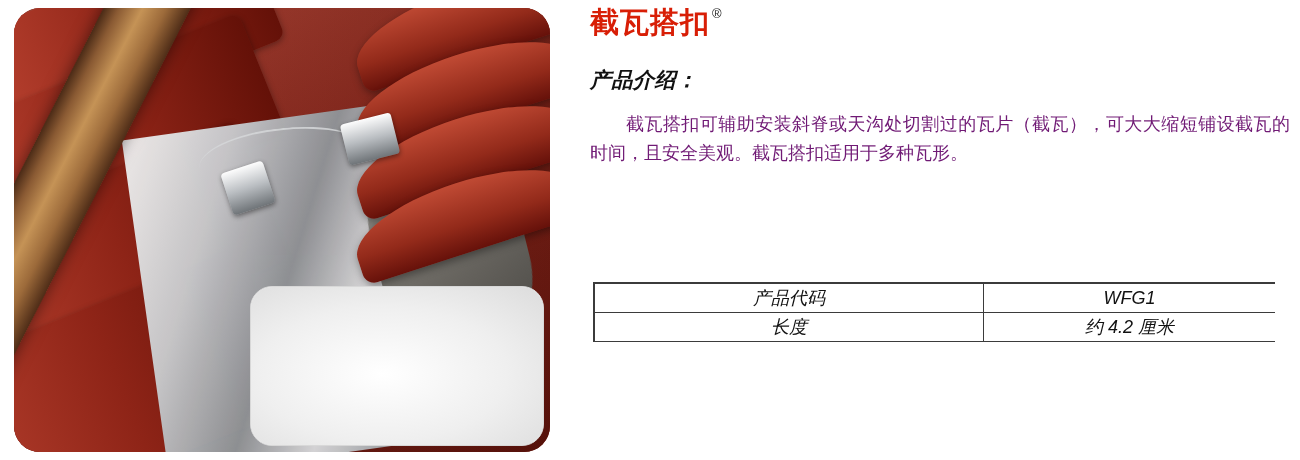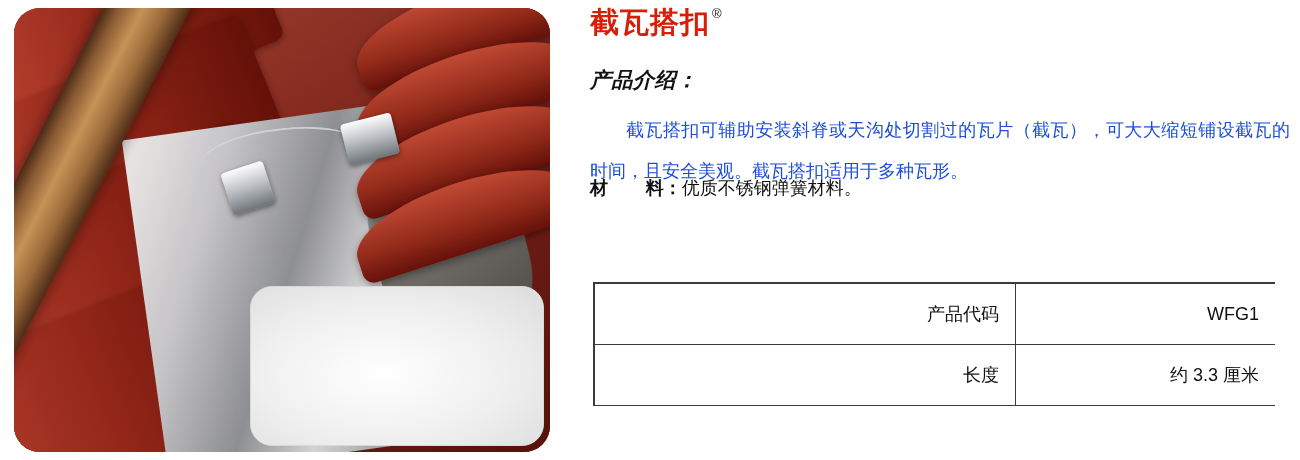--- a/index.html
+++ b/index.html
@@ -173,22 +173,22 @@
     color: #111111;
     letter-spacing: 0.5px;
     font-style: italic;
   }
   .body-para {
     position: absolute;
     left: 0;
     top: 110px;
     width: 700px;
     font-size: 18px;
-    line-height: 41px;
-    color: #1d4ed8;
+    line-height: 29px;
+    color: #701a75;
     text-indent: 2em;
     text-align: justify;
   }
   .spec-line {
     position: absolute;
     left: 0;
     font-size: 18px;
     color: #111111;
     white-space: nowrap;
   }
@@ -202,24 +202,25 @@
     position: absolute;
     left: 3px;
     top: 282px;
     width: 682px;
     border-collapse: collapse;
     font-size: 18px;
     color: #111111;
   }
   .spec-table td {
     height: 28px;
-    padding: 16px;
-    text-align: right;
+    padding: 0;
+    text-align: center;
     border-top: 1px solid #3b3b3b;
     border-bottom: 1px solid #3b3b3b;
+    font-style: italic;
   }
   .spec-table tr td:first-child {
     width: 388px;
     border-right: 1px solid #3b3b3b;
   }
   .spec-table tr:first-child td { border-top: 2px solid #3b3b3b; }
   .spec-table .left-edge { border-left: 2px solid #3b3b3b; }
 </style>
 </head>
 <body>
@@ -275,32 +276,29 @@
 
     <div class="title-wrap">
       <span class="title">截瓦搭扣</span>
       <span class="reg-mark">®</span>
     </div>
 
     <div class="section-heading">产品介绍：</div>
 
     <div class="body-para">截瓦搭扣可辅助安装斜脊或天沟处切割过的瓦片（截瓦），可大大缩短铺设截瓦的时间，且安全美观。截瓦搭扣适用于多种瓦形。</div>
 
-    <div class="spec-line spec-mat">
-      <span class="lbl">材</span><span class="gap-wide"></span><span class="lbl">料：</span><span>优质不锈钢弹簧材料。</span>
-    </div>
 
 
     <table class="spec-table">
       <tbody>
         <tr>
           <td class="left-edge">产品代码</td>
           <td>WFG1</td>
         </tr>
         <tr>
           <td class="left-edge">长度</td>
-          <td>约 3.3 厘米</td>
+          <td>约 4.2 厘米</td>
         </tr>
       </tbody>
     </table>
 
   </div>
 </div>
 
 </body></html>

